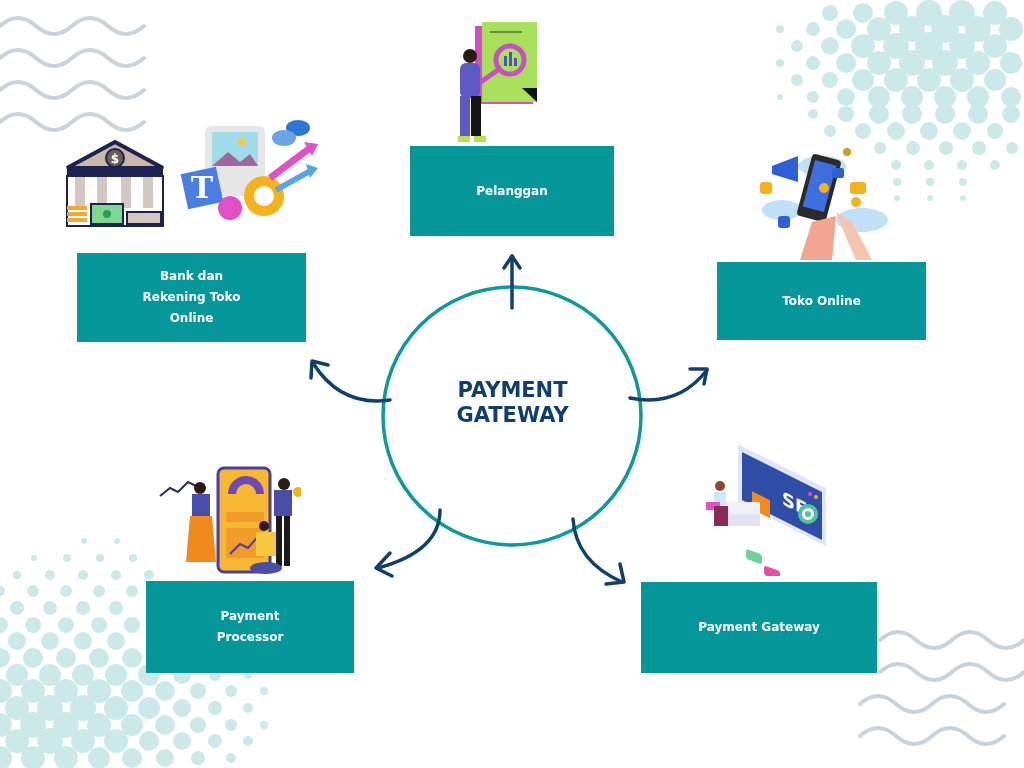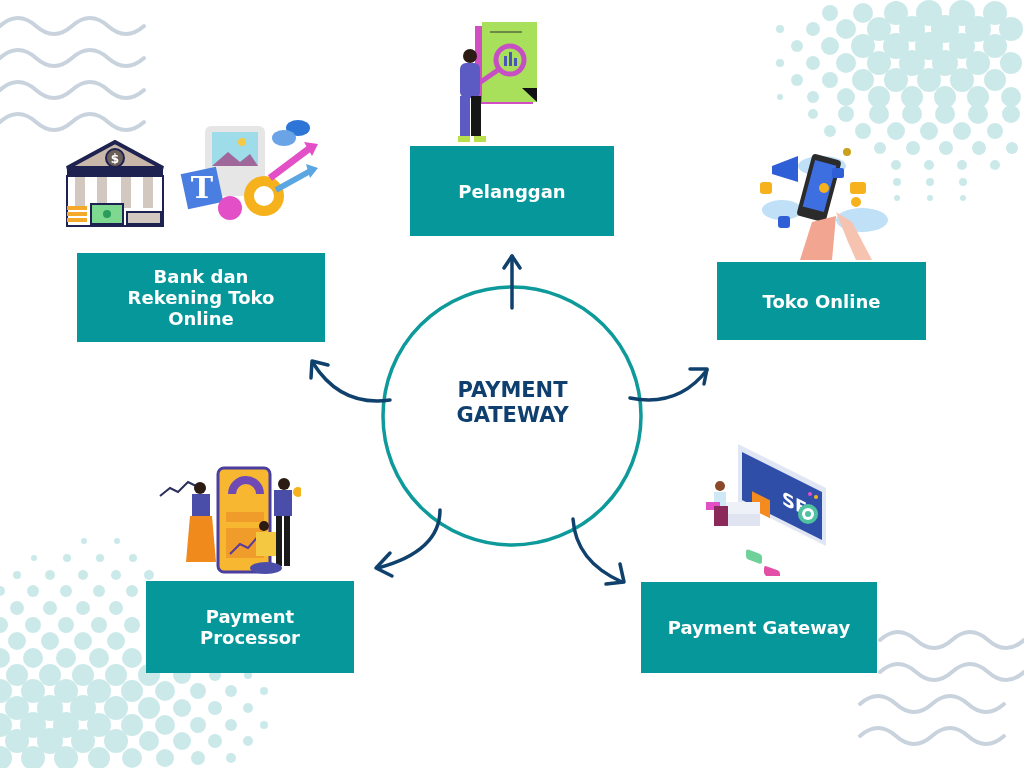--- a/index.html
+++ b/index.html
@@ -5,21 +5,21 @@
   html, body { margin: 0; padding: 0; }
   body {
     width: 1024px; height: 768px; position: relative; overflow: hidden;
     background: #ffffff;
     font-family: "DejaVu Sans", sans-serif;
   }
   .layer { position: absolute; left: 0; top: 0; width: 1024px; height: 768px; }
   .box {
     position: absolute; background: #05979a; color: #ffffff;
     display: flex; align-items: center; justify-content: center; text-align: center;
-    font-family: "DejaVu Sans", sans-serif; font-weight: bold; font-size: 18px; line-height: 21px;
+    font-family: "DejaVu Sans", sans-serif; font-weight: bold; font-size: 12px; line-height: 21px;
     box-sizing: border-box; padding: 0 8px;
   }
   .box span { white-space: pre-line; }
   .center-title {
     position: absolute; left: 400px; top: 378px; width: 225px; text-align: center;
     color: #0f3f6e; font-family: "DejaVu Sans", sans-serif; font-weight: bold;
     font-size: 21px; line-height: 25px; white-space: pre-line;
   }
   .illus { position: absolute; }
 </style>
@@ -349,21 +349,21 @@
   <rect x="14" y="64" width="14" height="20" fill="#8b2a5a"></rect>
   <rect x="46" y="90" width="16" height="10" rx="3" fill="#6fd19a" transform="skewY(20)"></rect>
   <rect x="64" y="100" width="16" height="10" rx="3" fill="#e24fa5" transform="skewY(20)"></rect>
   <rect x="84" y="112" width="24" height="14" fill="#eef1f8" transform="skewY(20)"></rect>
 </svg>
 
 <div class="box" style="left:410px;top:146px;width:204px;height:90px;">
   <span>Pelanggan</span>
 </div>
 
-<div class="box" style="left:77px;top:253px;width:248px;height:89px;">
+<div class="box" style="left:77px;top:253px;width:229px;height:89px;">
   <span>Bank dan
 Rekening Toko
 Online</span>
 </div>
 
 <div class="box" style="left:717px;top:262px;width:209px;height:78px;">
   <span>Toko Online</span>
 </div>
 
 <div class="box" style="left:146px;top:581px;width:208px;height:92px;">

